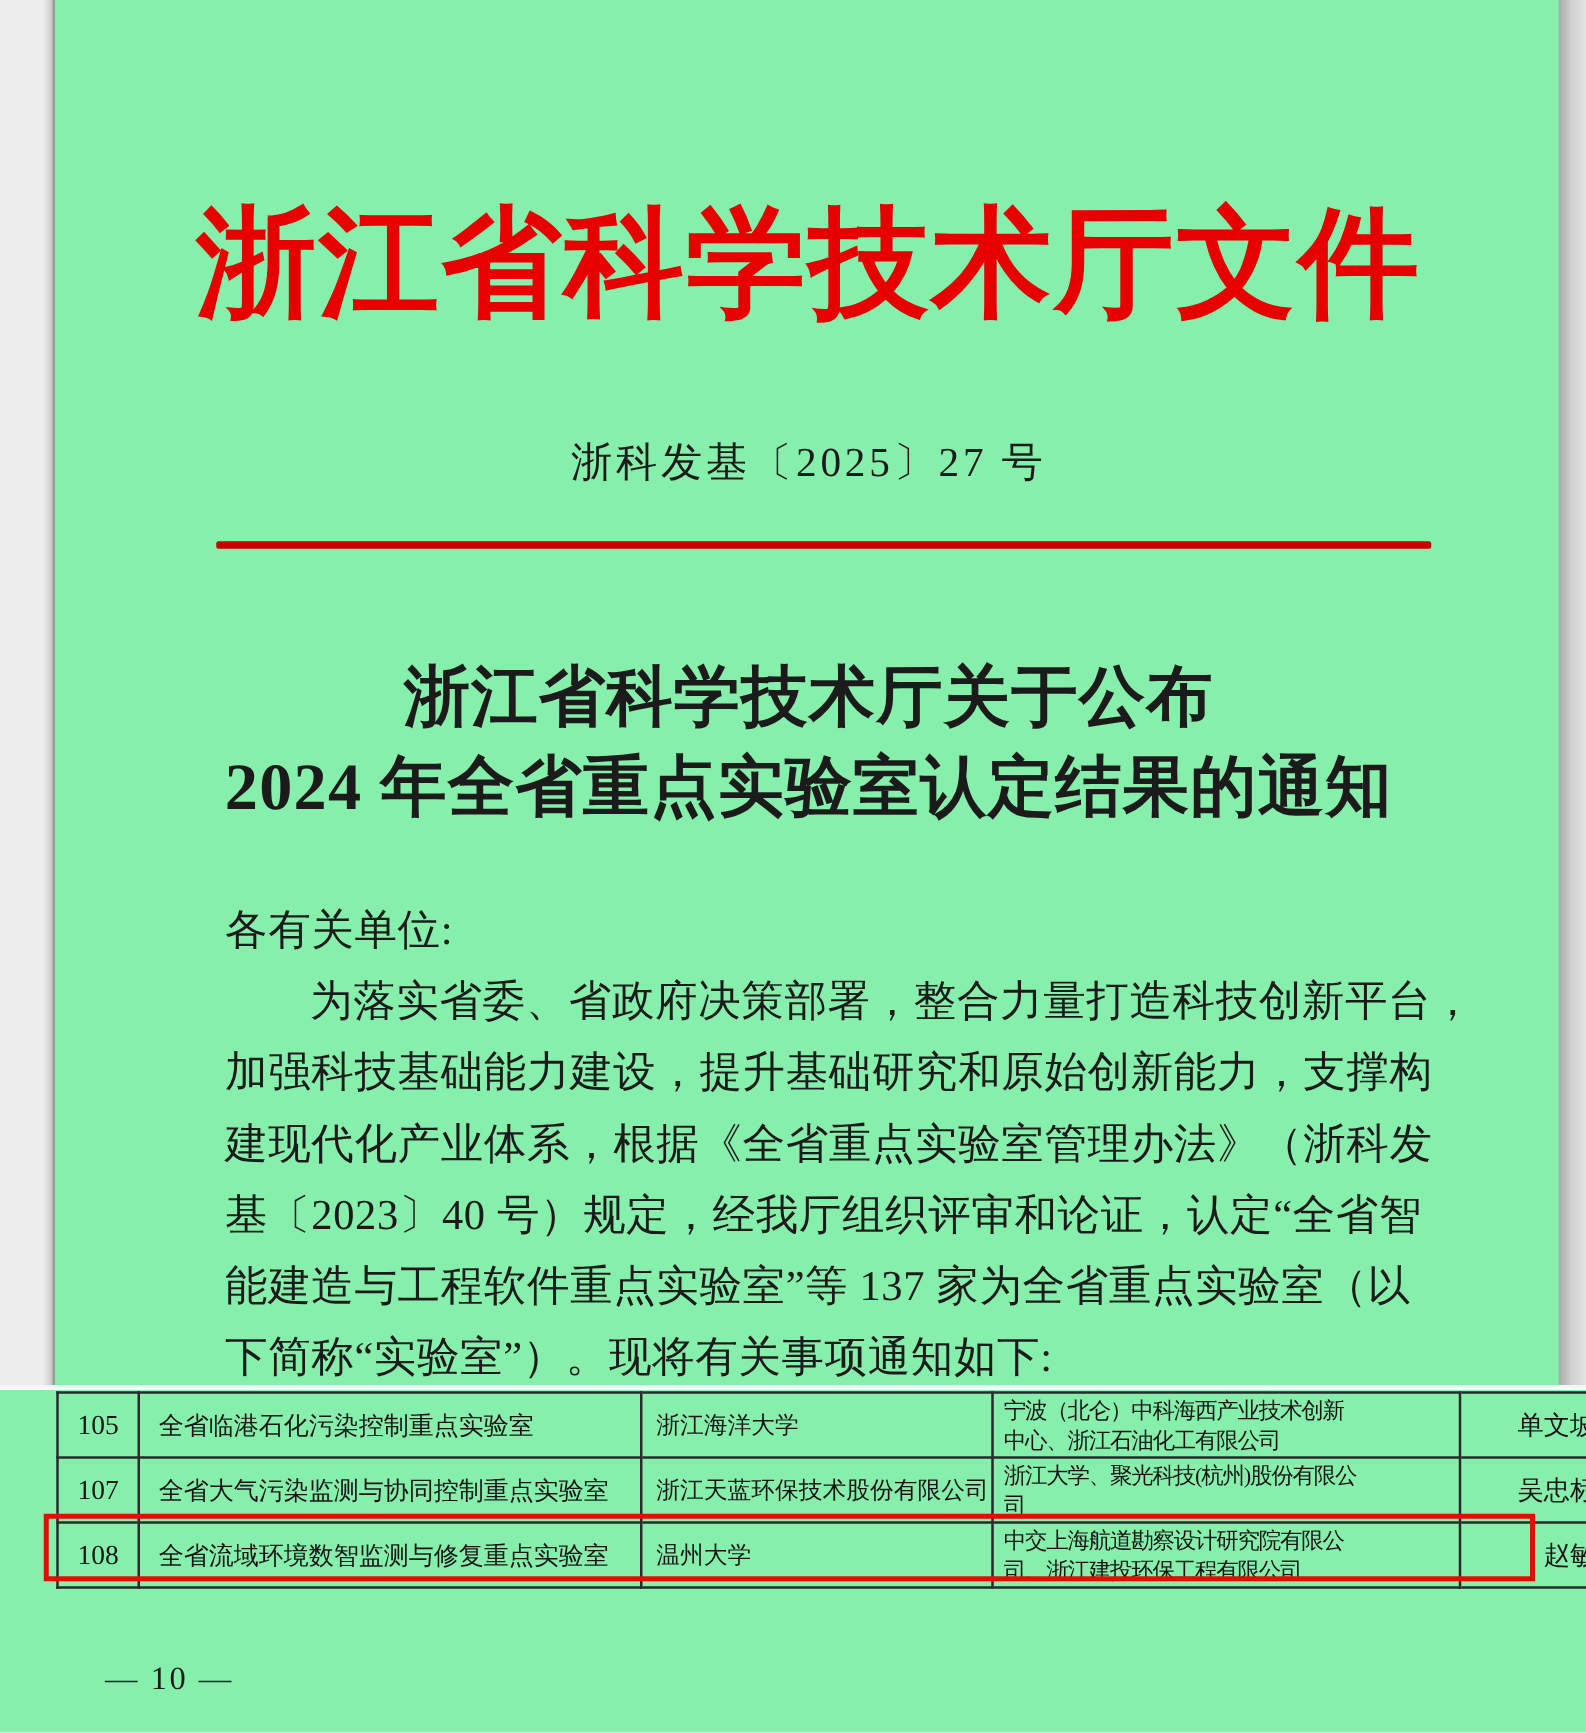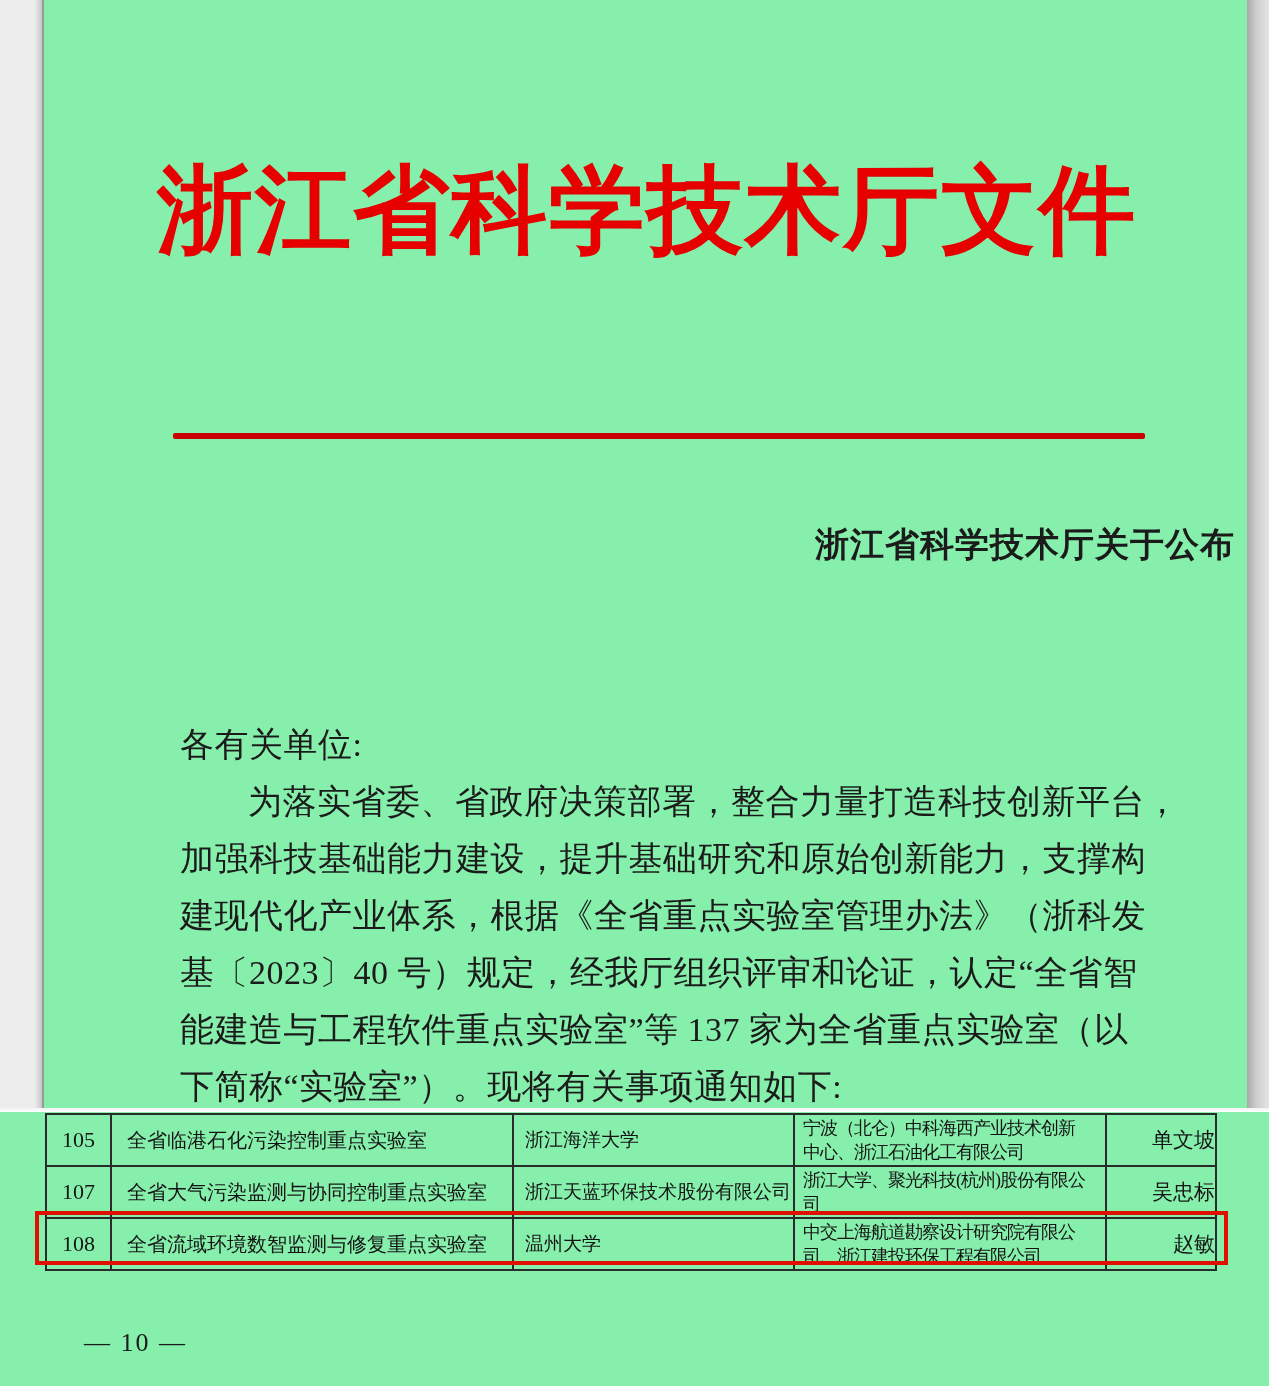--- a/index.html
+++ b/index.html
@@ -37,22 +37,22 @@
   .doc-number {
     position:absolute; left:47px; top:348px; width:1200px;
     text-align:center; font-size:33px; letter-spacing:3px;
     white-space:nowrap;
   }
   .red-rule {
     position:absolute; left:173px; top:433px; width:972px; height:6px;
     background:#c80000; border-radius:2px;
   }
   .doc-title-1, .doc-title-2 {
-    position:absolute; left:35px; width:1200px;
-    text-align:right; font-weight:bold; font-size:34px;
+    position:absolute; left:47px; width:1200px;
+    text-align:center; font-weight:bold; font-size:53px;
     white-space:nowrap; letter-spacing:1px;
   }
   .doc-title-1 { top:522px; }
   .doc-title-2 { top:594px; }
   
   .doc-body {
     position:absolute; left:180px; top:716px; width:968px;
     font-size:34px; line-height:57px; letter-spacing:0.5px;
   }
   .body-line { white-space:nowrap; height:57px; }
@@ -66,21 +66,21 @@
     color:#141414;
   }
   .result-table td {
     border:2px solid #2b2b2b;
     height:50px; vertical-align:middle;
     overflow:hidden;
   }
   td.c-no  { width:65px;  text-align:center; font-size:22px;margin-left:30px; }
   td.c-lab { width:402px; padding-left:15px; font-size:20px; white-space:nowrap; }
   td.c-inst{ width:281px; padding-left:11px; font-size:19px; white-space:nowrap; }
-  td.c-part{ width:312px; padding:1px 8px; font-size:18px; letter-spacing:-1px;
+  td.c-part{ width:374px; padding:1px 8px; font-size:18px; letter-spacing:-1px;
              line-height:24px; white-space:pre-line; word-break:break-all;margin-left:48px; }
   td.c-dir { width:110px; text-align:right; font-size:21px; }
   .highlight-box {
     position:absolute; left:35px; top:1211px; width:1193px; height:54px;
     border:4px solid #e01000; z-index:5; pointer-events:none;
   }
   .page-number {
     position:absolute; left:84px; top:1328px;
     font-size:26px; letter-spacing:2px; white-space:nowrap;
   }
@@ -89,24 +89,26 @@
 <body>
 
 <div class="canvas">
 
   <div class="strip-left"></div>
   <div class="strip-right"></div>
   <div class="page-bottom-edge"></div>
 
   <div class="doc-header">浙江省科学技术厅文件</div>
 
+  <div class="doc-number">浙科发基〔2025〕27 号</div>
 
   <div class="red-rule"></div>
 
   <div class="doc-title-1">浙江省科学技术厅关于公布</div>
+  <div class="doc-title-2">2024 年全省重点实验室认定结果的通知</div>
 
   <div class="doc-body">
     <div class="body-line">各有关单位:</div>
     <div class="body-line indent">为落实省委、省政府决策部署，整合力量打造科技创新平台，</div>
     <div class="body-line">加强科技基础能力建设，提升基础研究和原始创新能力，支撑构</div>
     <div class="body-line">建现代化产业体系，根据《全省重点实验室管理办法》（浙科发</div>
     <div class="body-line">基〔2023〕40 号）规定，经我厅组织评审和论证，认定“全省智</div>
     <div class="body-line">能建造与工程软件重点实验室”等 137 家为全省重点实验室（以</div>
     <div class="body-line">下简称“实验室”）。现将有关事项通知如下:</div>
   </div>

